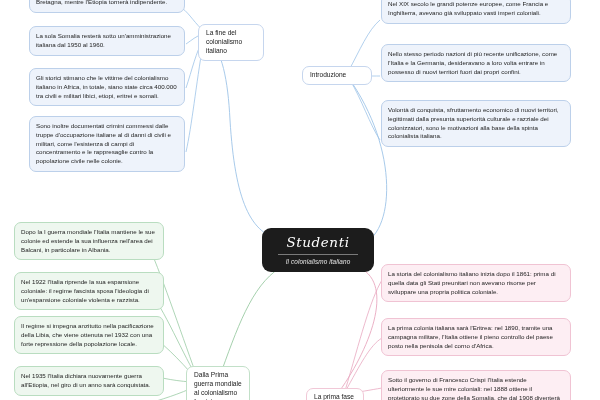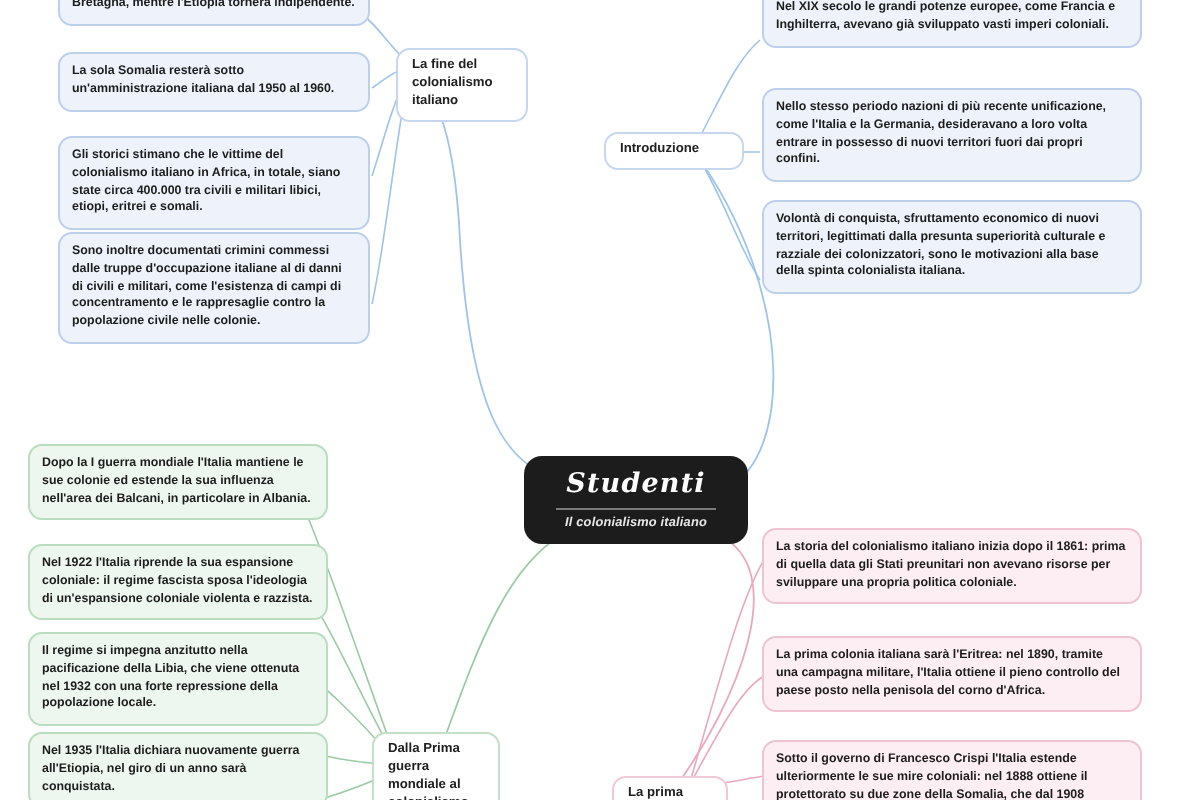--- a/index.html
+++ b/index.html
@@ -7,21 +7,20 @@
     padding: 0;
     background: #ffffff;
   }
   #canvas {
     position: relative;
     width: 600px;
     height: 400px;
     overflow: hidden;
     background: #ffffff;
     font-family: "Liberation Sans", sans-serif;
-    font-weight: bold;
   }
   svg.links {
     position: absolute;
     left: 0;
     top: 0;
     width: 600px;
     height: 400px;
     pointer-events: none;
   }
   .node {

